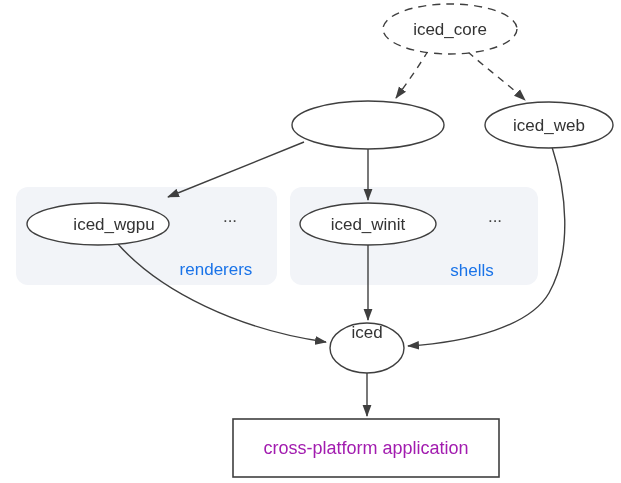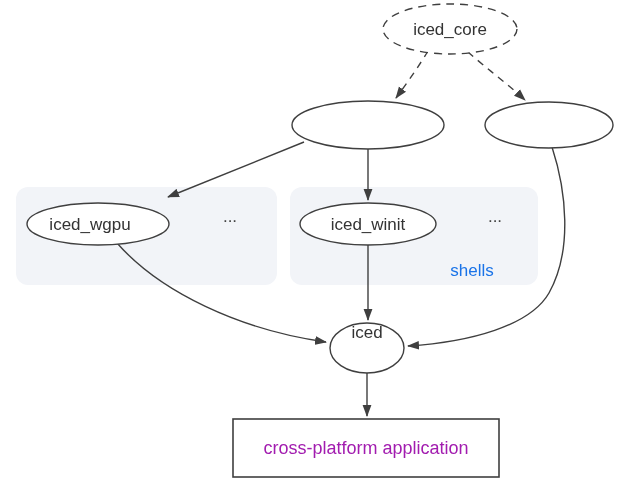--- a/index.html
+++ b/index.html
@@ -84,22 +84,24 @@
     <ellipse cx="450" cy="29" rx="67" ry="25" fill="#ffffff" stroke="#3f3f3f" stroke-width="1.4" stroke-dasharray="8,6"></ellipse>
     <ellipse cx="368" cy="125" rx="76" ry="24" fill="#ffffff" stroke="#3f3f3f" stroke-width="1.4"></ellipse>
     <ellipse cx="549" cy="125" rx="64" ry="23" fill="#ffffff" stroke="#3f3f3f" stroke-width="1.4"></ellipse>
     <ellipse cx="98" cy="224" rx="71" ry="21" fill="#ffffff" stroke="#3f3f3f" stroke-width="1.4"></ellipse>
     <ellipse cx="368" cy="224" rx="68" ry="21" fill="#ffffff" stroke="#3f3f3f" stroke-width="1.4"></ellipse>
     <ellipse cx="367" cy="348" rx="37" ry="25" fill="#ffffff" stroke="#3f3f3f" stroke-width="1.4"></ellipse>
     <rect x="233" y="419" width="266" height="58" fill="#ffffff" stroke="#3f3f3f" stroke-width="1.6"></rect>
   </svg>
 
   <div class="node-label" style="left:450px; top:29px;">iced_core</div>
-  <div class="node-label" style="left:90px; top:224px;text-align:center;">iced_wgpu</div>
+  <div class="node-label" style="left:549px; top:125px;">iced_web</div>
+  <div class="node-label" style="left:114px; top:224px;text-align:center;">iced_wgpu</div>
   <div class="node-label" style="left:368px; top:224px;text-align:right;">iced_winit</div>
   <div class="node-label" style="left:367px; top:332px;">iced</div>
   <div class="node-label rect-label" style="left:366px; top:448px;">cross-platform application</div>
 
   <div class="group-ellipsis" style="left:230px; top:216px;">...</div>
+  <div class="group-label" style="left:216px; top:269px;">renderers</div>
   <div class="group-ellipsis" style="left:495px; top:216px;">...</div>
   <div class="group-label" style="left:472px; top:270px;">shells</div>
 
 </div>
 
 </body></html>

